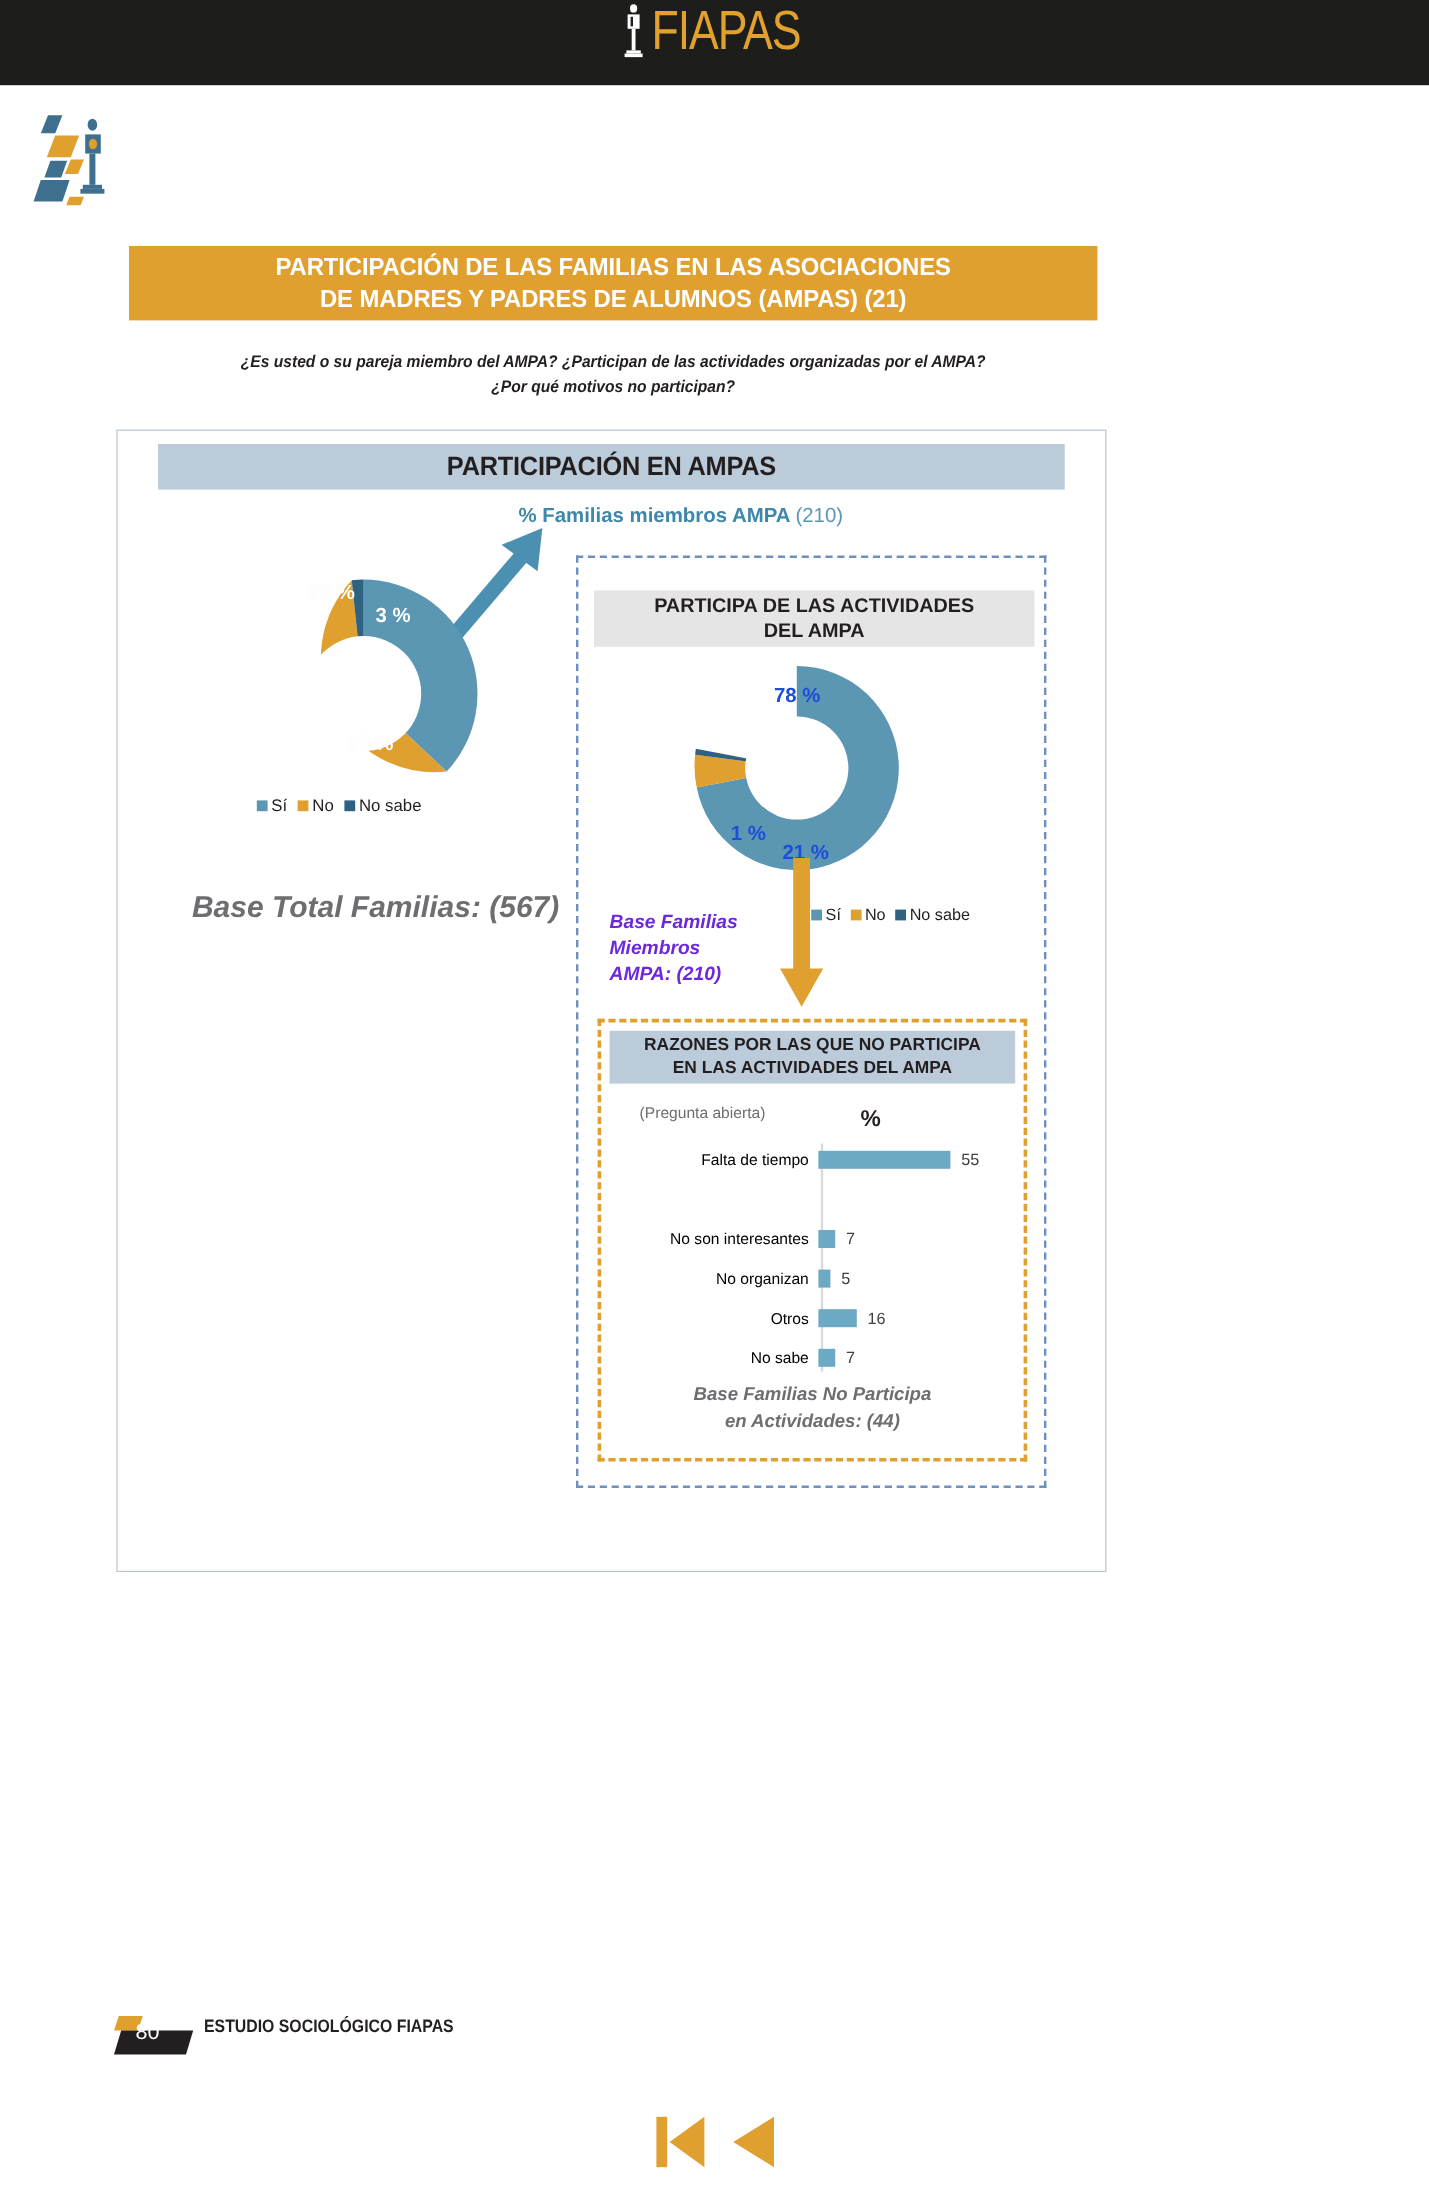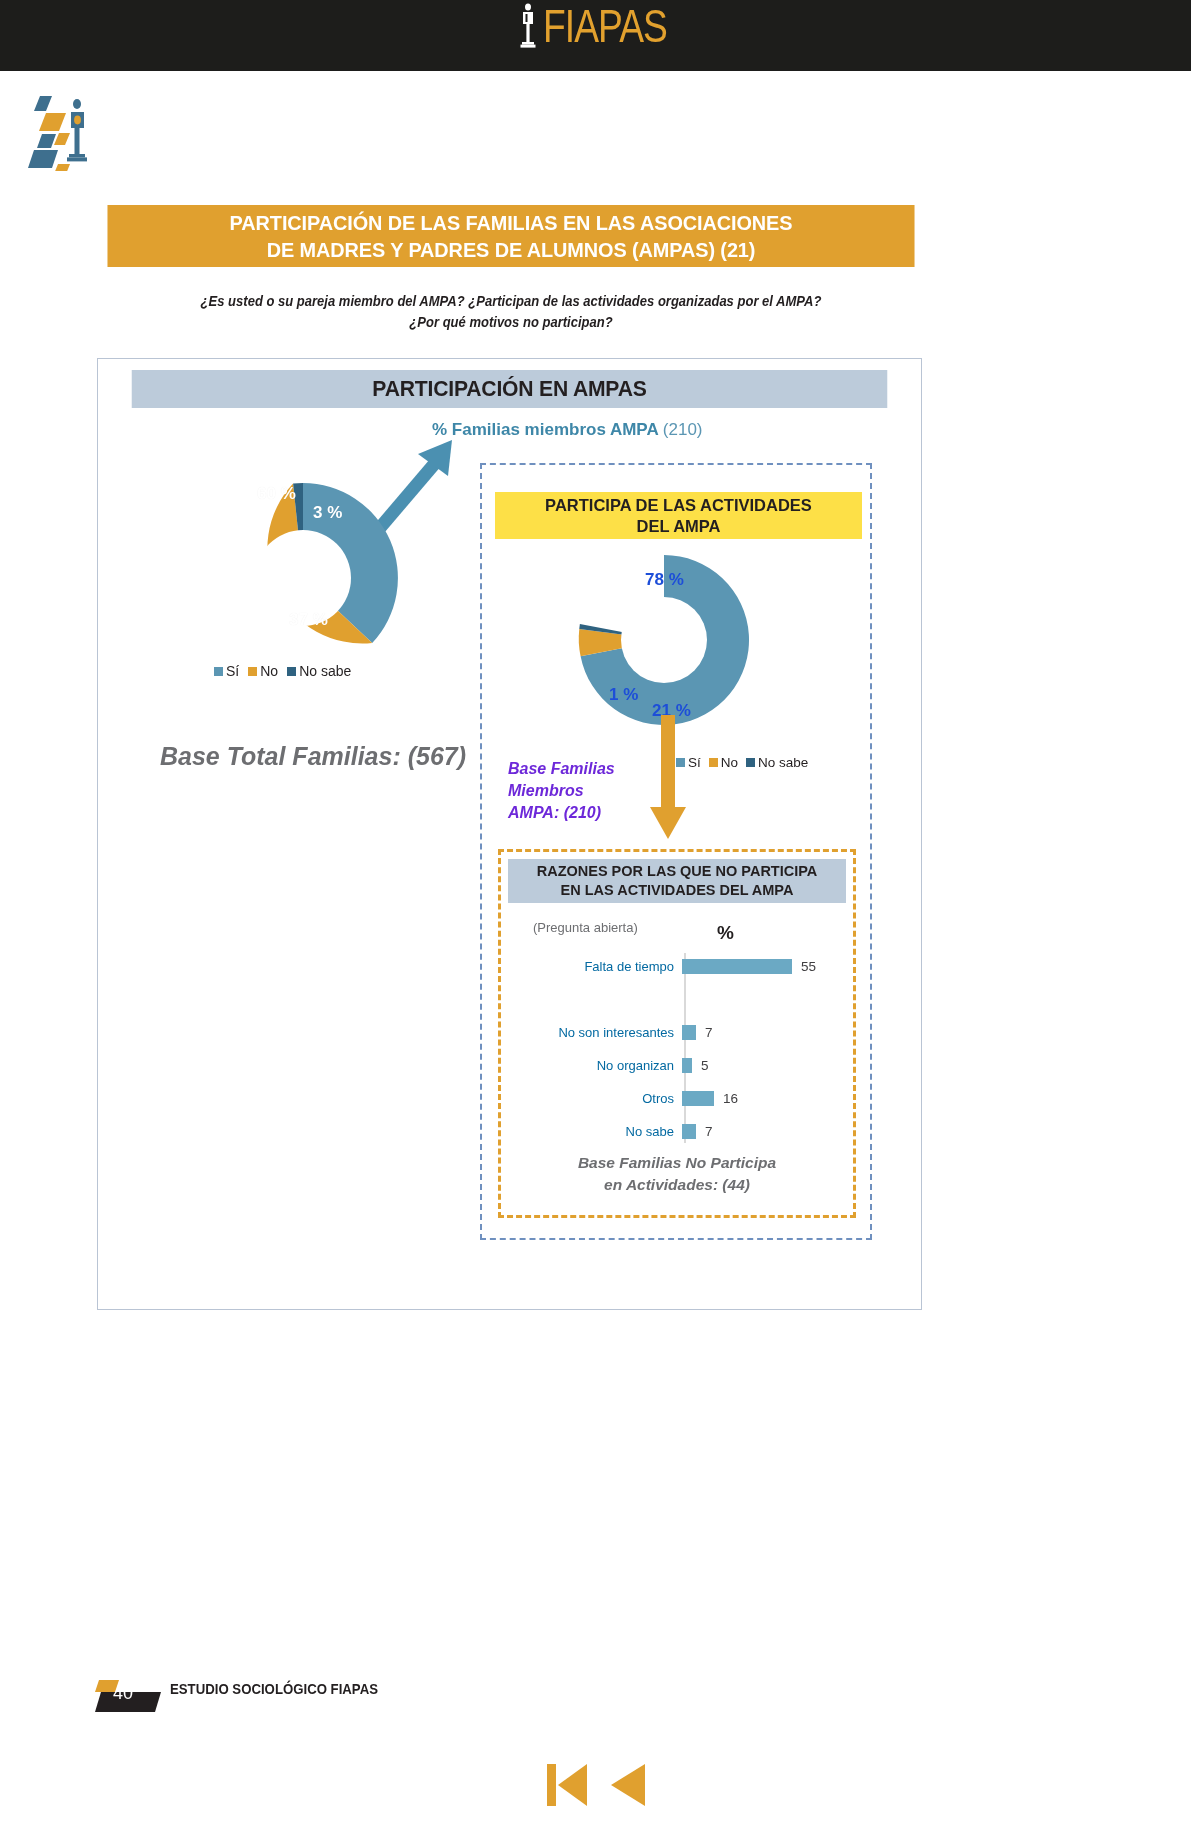--- a/index.html
+++ b/index.html
@@ -203,21 +203,21 @@
     border: 2px dashed #6f90bf;
     box-sizing: border-box;
   }
 
   .panel-blue-strip {
     position: absolute;
     left: 495px;
     top: 492px;
     width: 367px;
     height: 47px;
-    background: #fde047;
+    background: #e5e5e5;
     display: flex;
     flex-direction: column;
     align-items: center;
     justify-content: center;
     font-size: 16.5px;
     font-weight: bold;
     color: #231f20;
     line-height: 21px;
     text-align: center;
   }
@@ -338,21 +338,21 @@
     height: 33px;
     width: 338px;
     display: flex;
     align-items: center;
   }
   .bar-label {
     width: 172px;
     text-align: right;
     padding-right: 6px;
     font-size: 13px;
-    color: #0369a1;
+    color: #000000;
     box-sizing: border-box;
     white-space: nowrap;
   }
   .bar-fill {
     height: 15px;
     background: #6ba9c4;
     margin-left: 2px;
   }
   .bar-val {
     font-size: 13.5px;
@@ -589,21 +589,21 @@
 
 <div class="base-bottom">
   <div>Base Familias No Participa</div>
   <div>en Actividades: (44)</div>
 </div>
 
 <svg class="footer-tab" viewBox="0 0 70 42">
   <polygon points="4,6 24,6 20,18 0,18" fill="#e0a02f"></polygon>
   <polygon points="6,18 66,18 60,38 0,38" fill="#231f20"></polygon>
 </svg>
-<div class="footer-pg">40</div>
+<div class="footer-pg">80</div>
 <div class="footer-text">ESTUDIO SOCIOLÓGICO FIAPAS</div>
 
 <div class="nav-buttons">
   <svg width="44" height="50" viewBox="0 0 44 50">
     <rect x="2" y="4" width="9" height="42" fill="#e0a02f"></rect>
     <polygon points="42,4 42,46 13,25" fill="#e0a02f"></polygon>
   </svg>
   <svg width="40" height="50" viewBox="0 0 40 50">
     <polygon points="38,4 38,46 4,25" fill="#e0a02f"></polygon>
   </svg>

